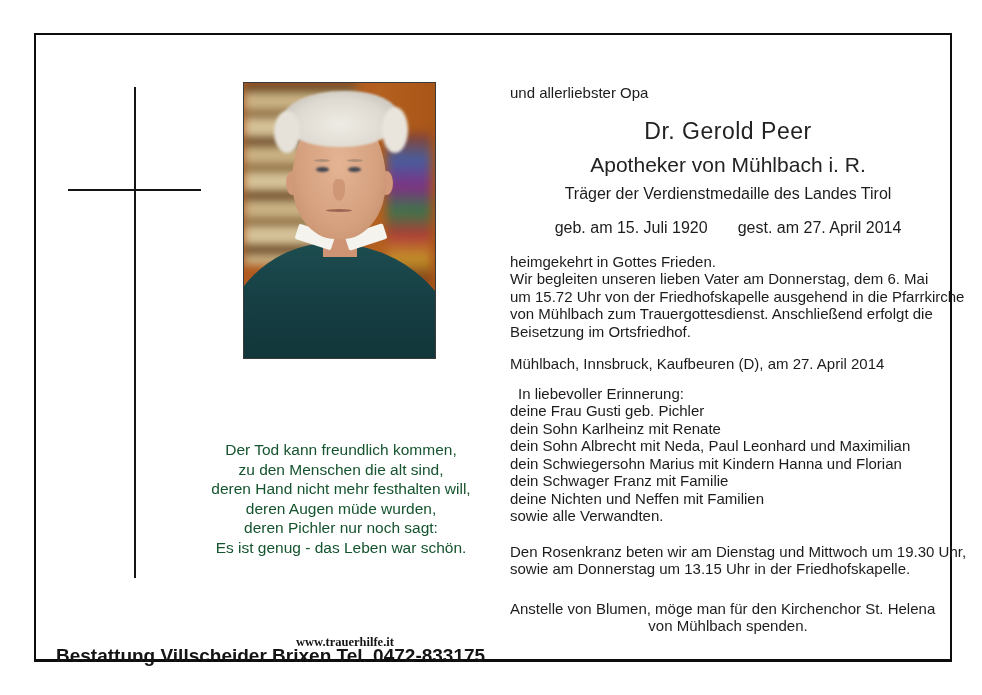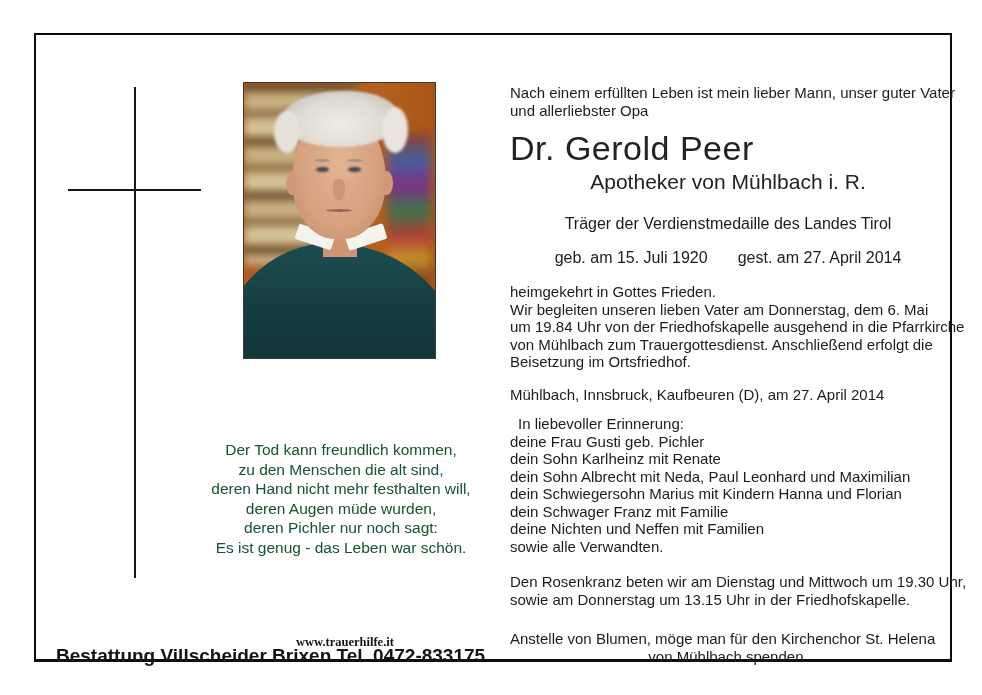--- a/index.html
+++ b/index.html
@@ -79,25 +79,25 @@
   .ph-mouth { position: absolute; left: 82px; top: 126px; width: 26px; height: 3px; background: #9c6652; border-radius: 50%; filter: blur(.7px); }
   .ph-nose { position: absolute; left: 89px; top: 96px; width: 12px; height: 22px; background: #cf9776; border-radius: 40% 40% 60% 60%; filter: blur(.7px); }
 
   
   .col {
     position: absolute; left: 510px; top: 84px; width: 436px;
     font-size: 15px; line-height: 17.5px; color: #1c1c1c;
   }
   .line { white-space: nowrap; }
   .name {
-    margin-top: 11px; font-size: 34px; line-height: 36px;
+    margin-top: 11px; text-align: center; font-size: 23px; line-height: 36px;
     font-weight: 300; letter-spacing: .5px; color: #222;
   }
   .subtitle { margin-top: 2px; text-align: center; font-size: 21px; line-height: 27px; font-weight: 300; color: #222; }
-  .honor { margin-top: 18px; text-align: center; font-size: 16px; line-height: 21px; }
+  .honor { margin-top: 5px; text-align: center; font-size: 16px; line-height: 21px; }
   .dates { margin-top: 13px; display: flex; justify-content: center; gap: 30px; font-size: 16px; line-height: 21px; }
   .mt-par { margin-top: 15px; }
   .mt-sm { margin-top: 12px; margin-left: 8px; }
   .mt-ros { margin-top: 18px; }
   .mt-don { margin-top: 22px; }
   .center { text-align: center; }
 
   
   .poem {
     position: absolute; left: 181px; top: 440px; width: 320px;
@@ -142,35 +142,34 @@
   <div class="ph-eye-l"></div>
   <div class="ph-eye-r"></div>
   <div class="ph-nose"></div>
   <div class="ph-mouth"></div>
   <div class="ph-hair"></div>
   <div class="ph-hair-tuft-l"></div>
   <div class="ph-hair-tuft-r"></div>
 </div>
 
 <div class="col">
-  <div class="line">Nach einem erfüllten Leben ist mein lieber Mann, unser guter Vater</div>
   <div class="line">und allerliebster Opa</div>
 
   <div class="name">Dr. Gerold Peer</div>
   <div class="subtitle">Apotheker von Mühlbach i. R.</div>
   <div class="honor">Träger der Verdienstmedaille des Landes Tirol</div>
 
   <div class="dates">
     <span class="line">geb. am 15. Juli 1920</span>
     <span class="line">gest. am 27. April 2014</span>
   </div>
 
   <div class="line mt-par">heimgekehrt in Gottes Frieden.</div>
   <div class="line">Wir begleiten unseren lieben Vater am Donnerstag, dem 6. Mai</div>
-  <div class="line">um 19.84 Uhr von der Friedhofskapelle ausgehend in die Pfarrkirche</div>
+  <div class="line">um 15.72 Uhr von der Friedhofskapelle ausgehend in die Pfarrkirche</div>
   <div class="line">von Mühlbach zum Trauergottesdienst. Anschließend erfolgt die</div>
   <div class="line">Beisetzung im Ortsfriedhof.</div>
 
   <div class="line mt-par">Mühlbach, Innsbruck, Kaufbeuren (D), am 27. April 2014</div>
 
   <div class="line mt-sm">In liebevoller Erinnerung:</div>
   <div class="line">deine Frau Gusti geb. Pichler</div>
   <div class="line">dein Sohn Karlheinz mit Renate</div>
   <div class="line">dein Sohn Albrecht mit Neda, Paul Leonhard und Maximilian</div>
   <div class="line">dein Schwiegersohn Marius mit Kindern Hanna und Florian</div>

